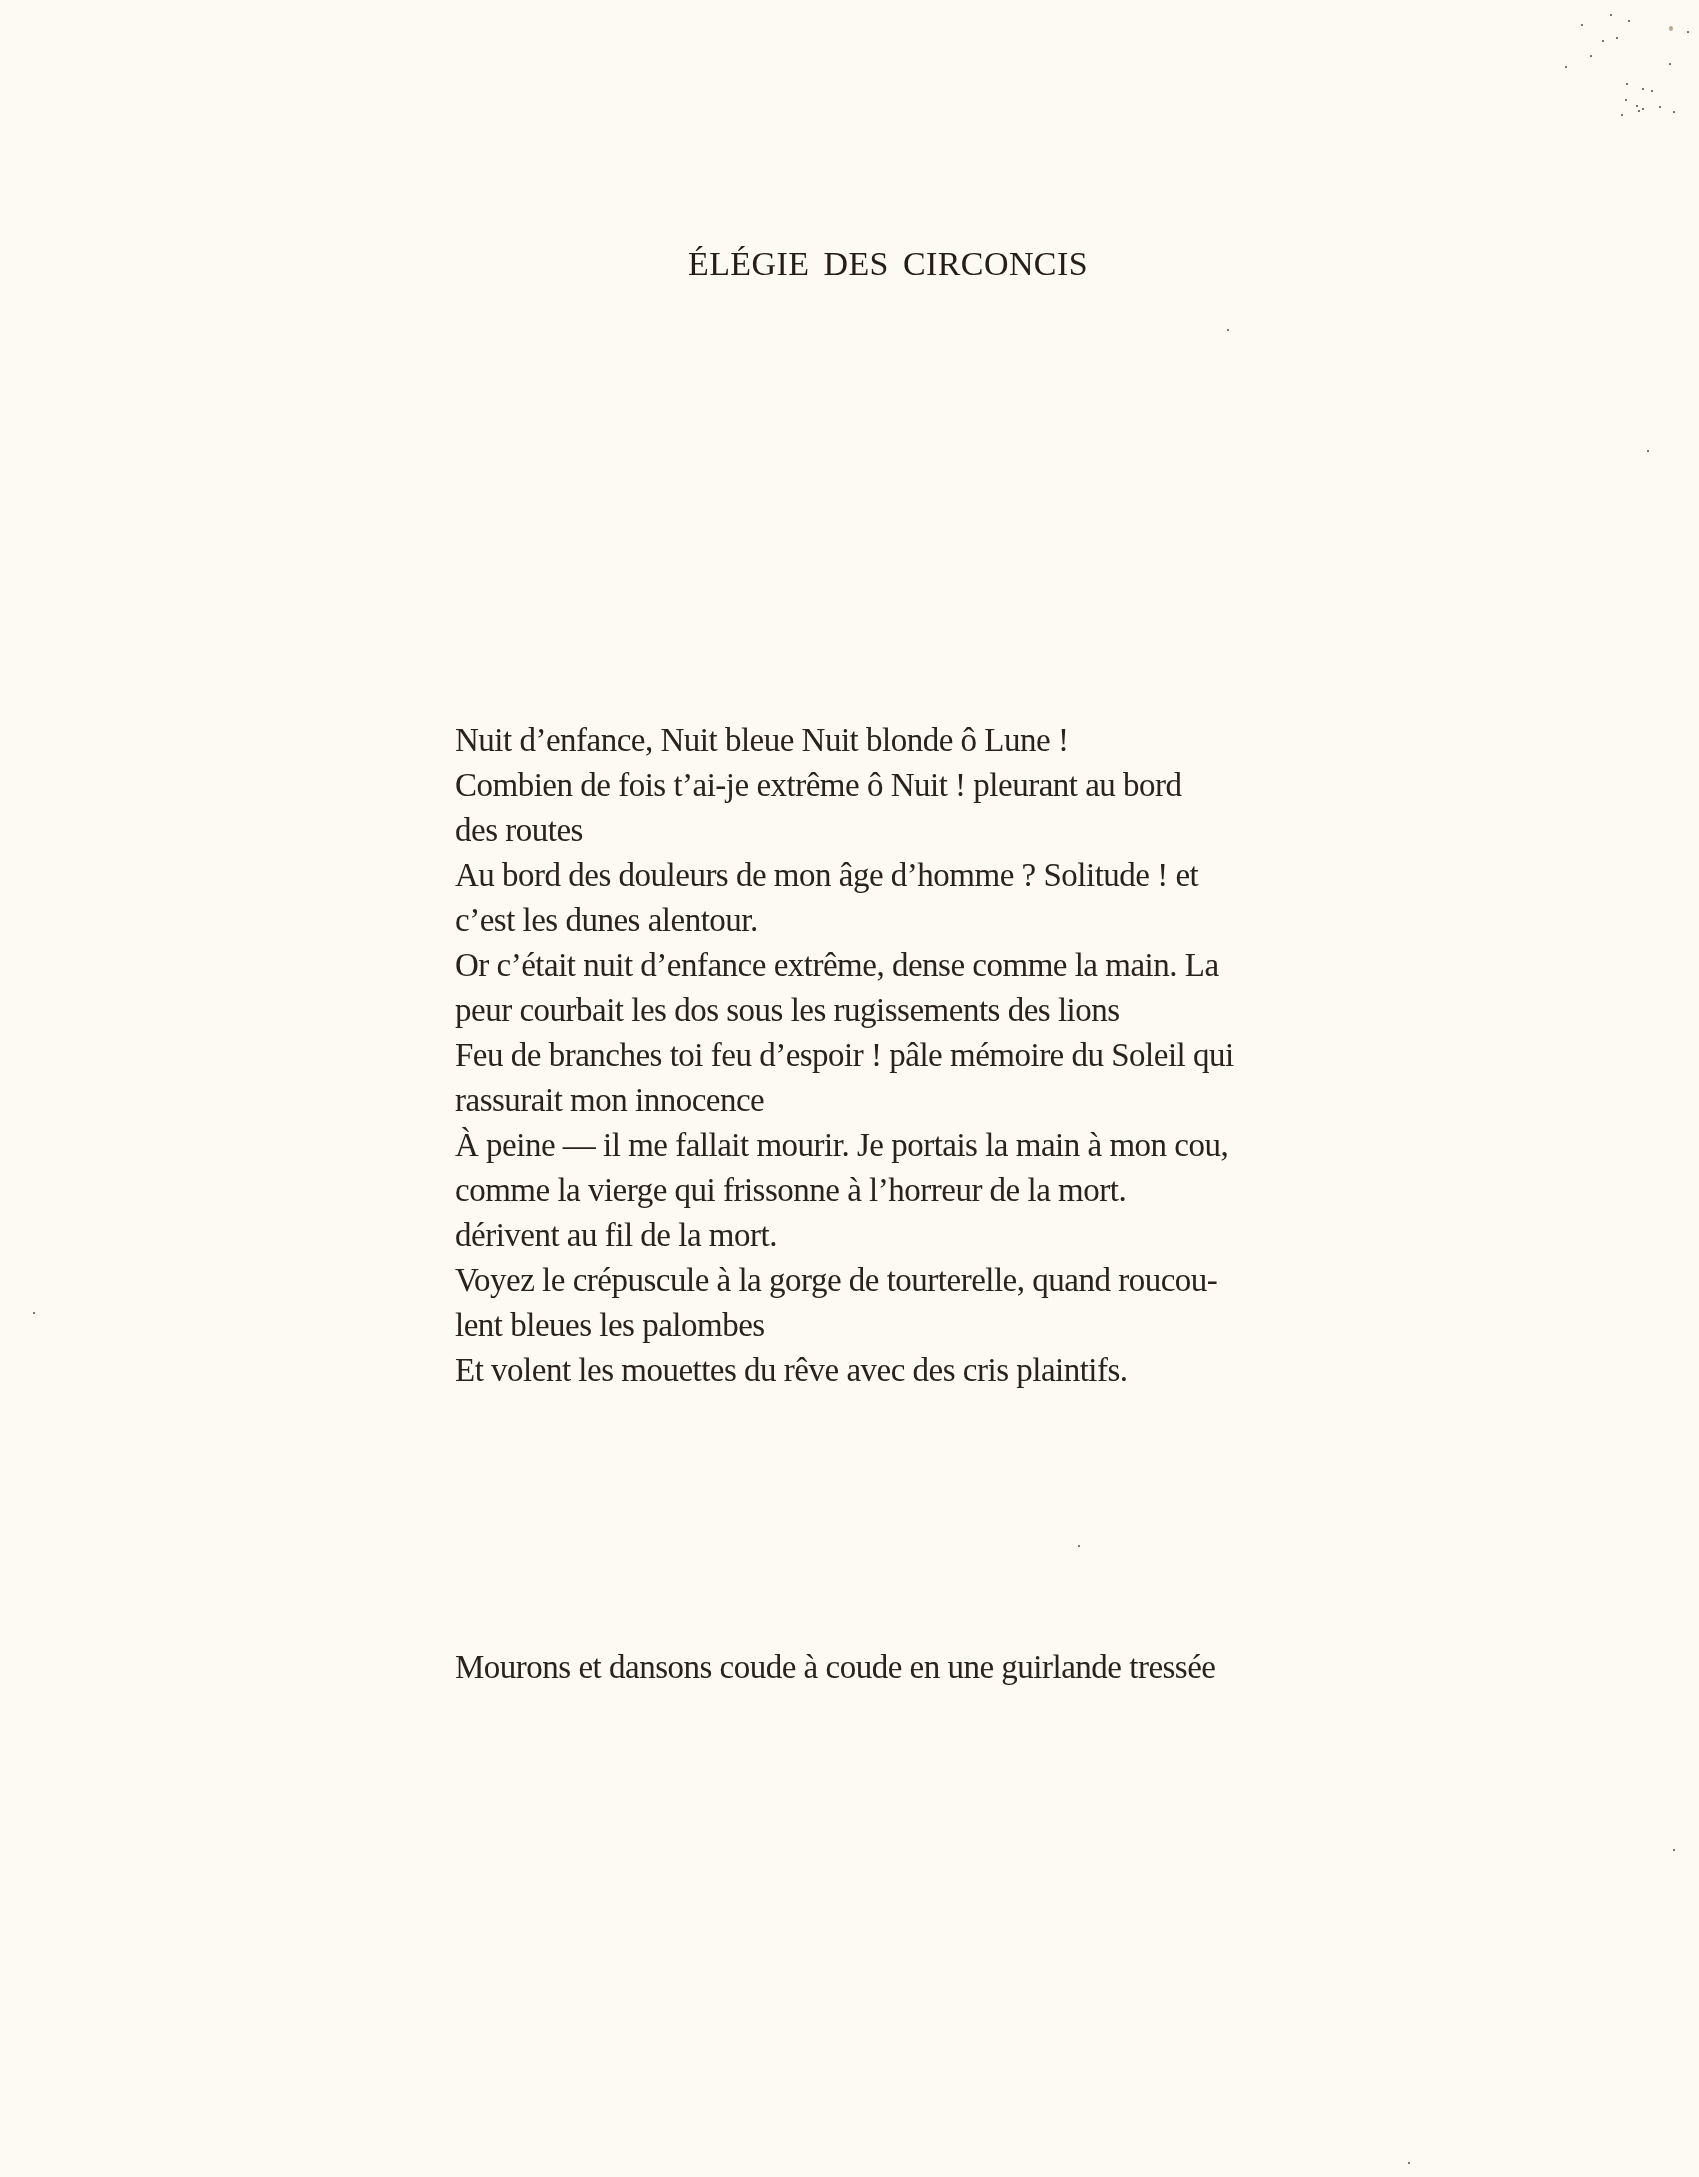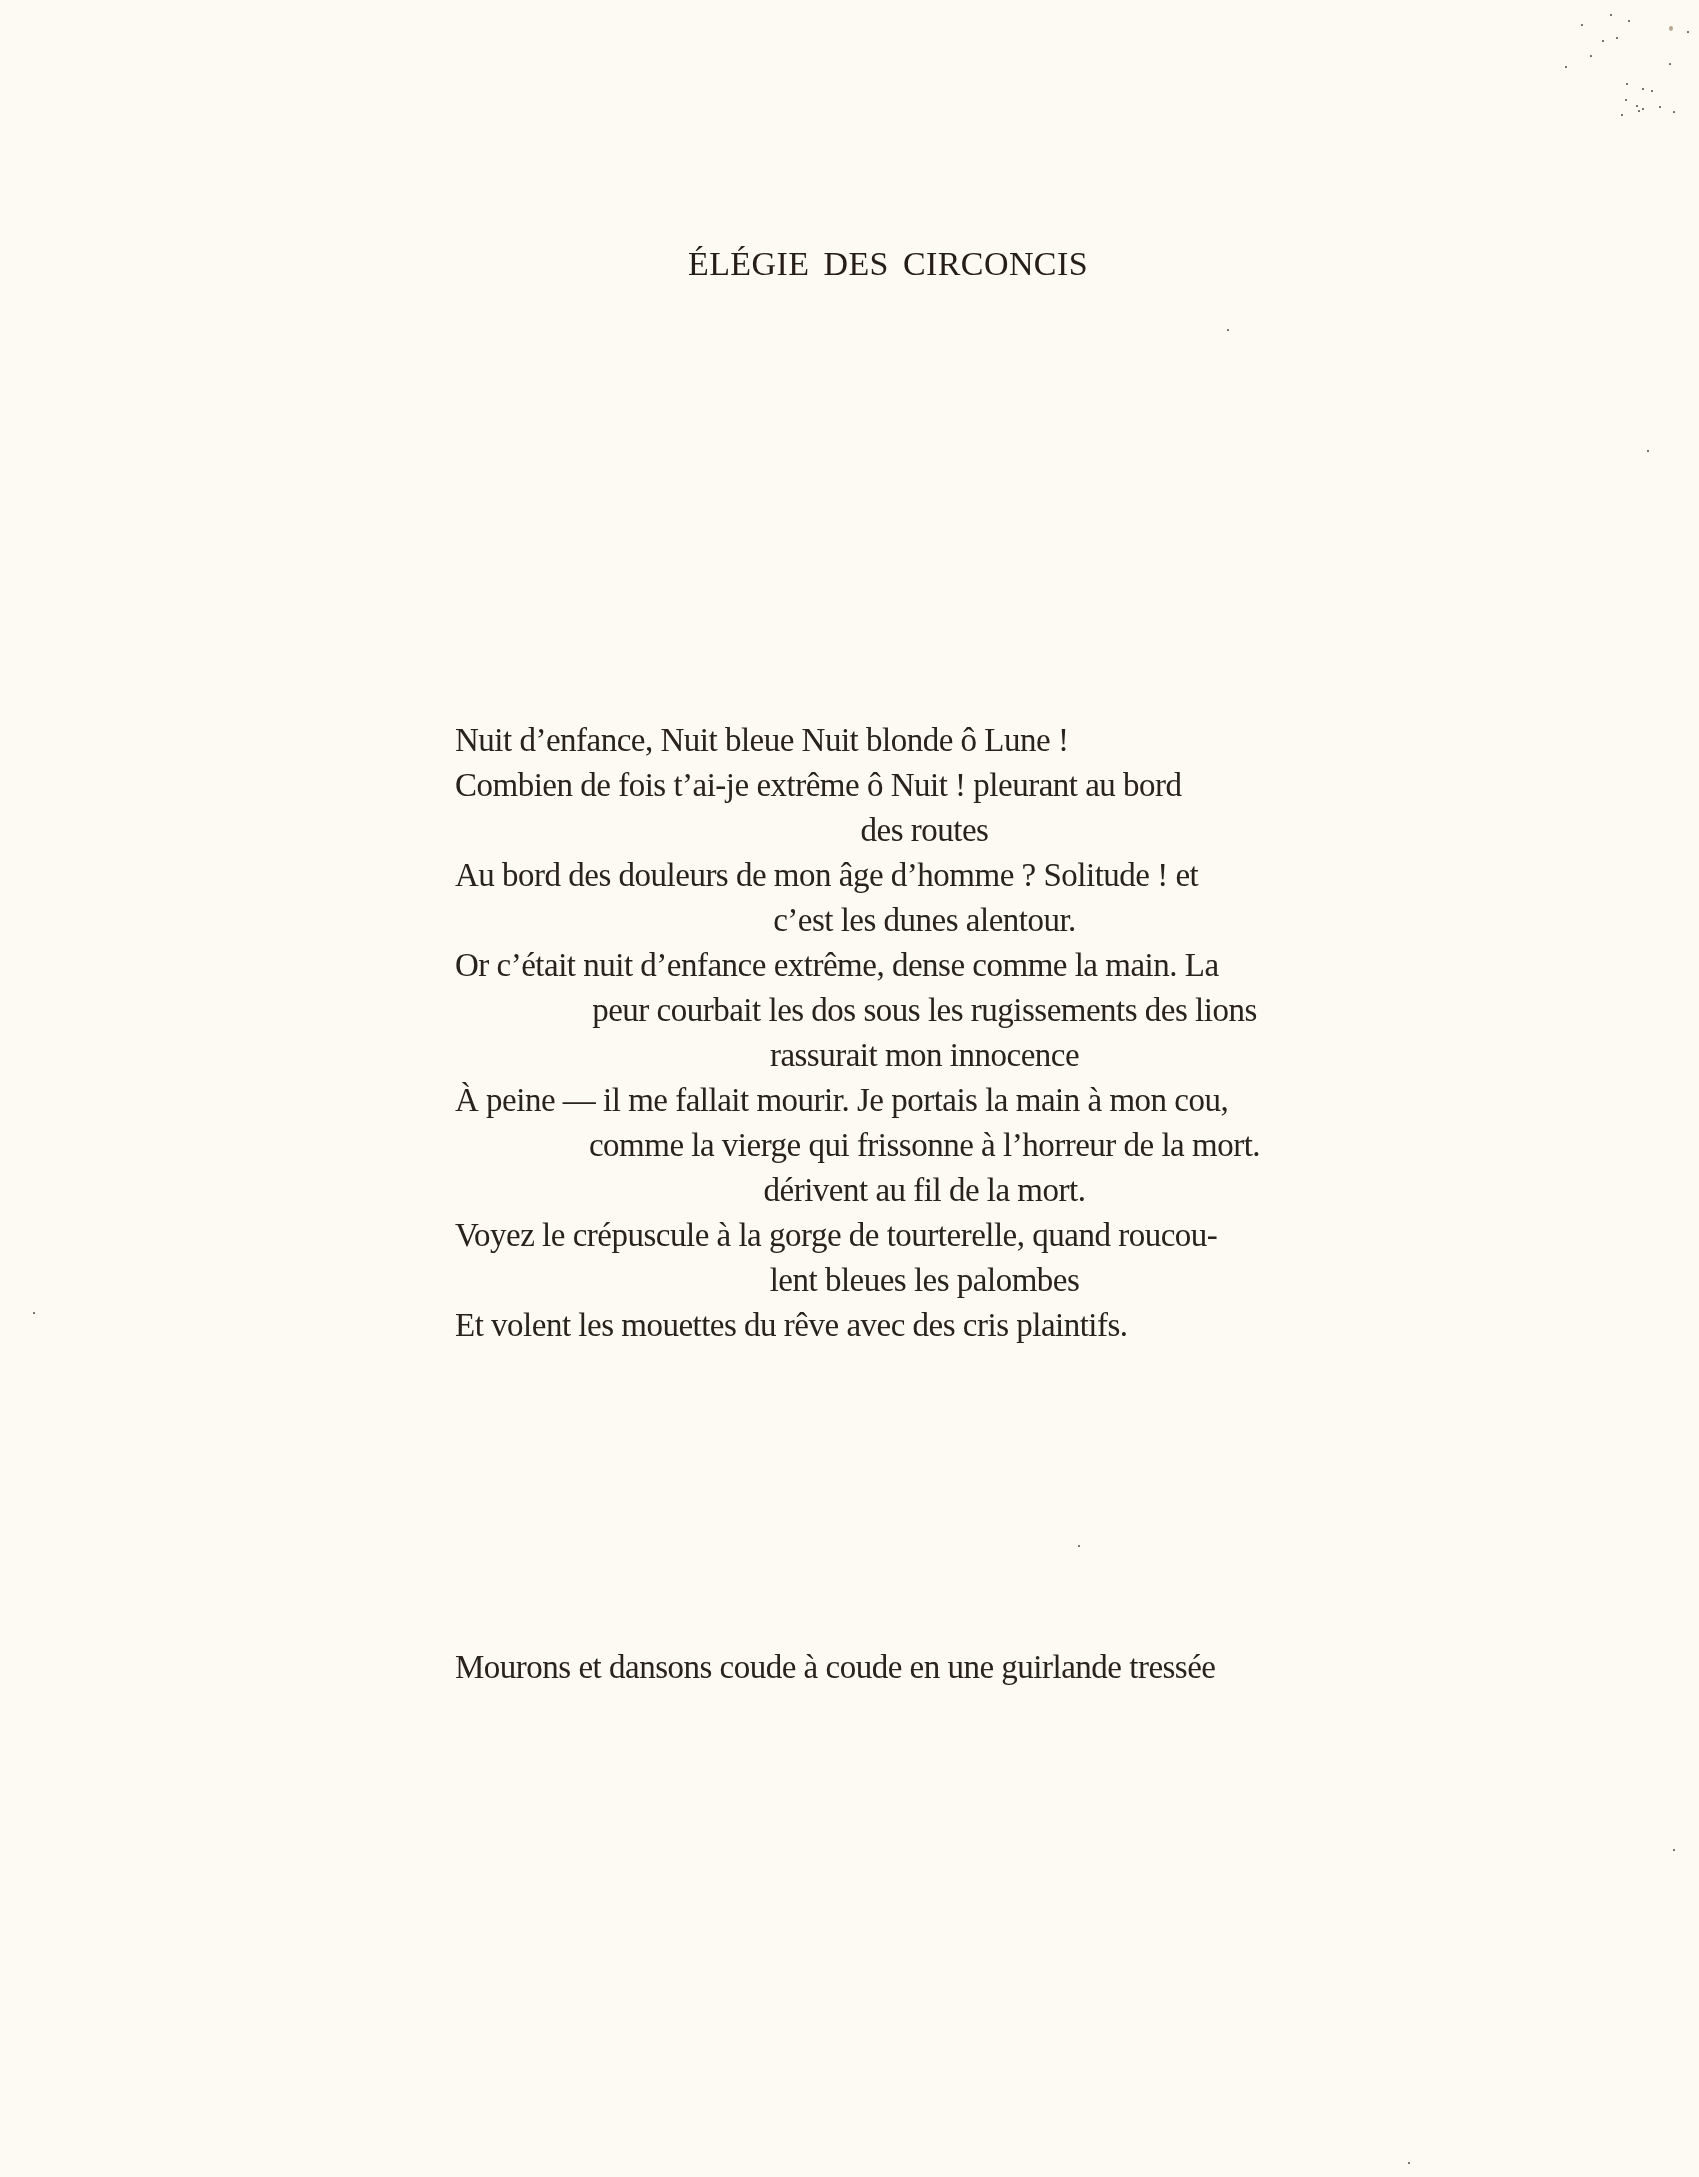--- a/index.html
+++ b/index.html
@@ -51,21 +51,20 @@
       text-indent: -72px;
       white-space: normal;
       letter-spacing: -0.5px;
     }
     .verse .line {
       display: block;
     }
     .verse .cont {
       display: block;
       padding-left: 0;
-      text-align: center;
     }
     .speck {
       position: absolute;
       width: 1.7px;
       height: 1.7px;
       border-radius: 50%;
       background: #6c6257;
     }
     .speck.big {
       width: 4.3px; height: 5.2px;
@@ -90,20 +89,21 @@
       </p>
     <p class="verse">
         <span class="line">Au bord des douleurs de mon âge d’homme ? Solitude ! et</span>
         <span class="cont">c’est les dunes alentour.</span>
       </p>
     <p class="verse">
         <span class="line">Or c’était nuit d’enfance extrême, dense comme la main. La</span>
         <span class="cont">peur courbait les dos sous les rugissements des lions</span>
       </p>
     <p class="verse">
+        <span class="line">Feu de branches toi feu d’espoir ! pâle mémoire du Soleil qui</span>
         <span class="cont">rassurait mon innocence</span>
       </p>
     <p class="verse">
         <span class="line">À peine — il me fallait mourir. Je portais la main à mon cou,</span>
         <span class="cont">comme la vierge qui frissonne à l’horreur de la mort.</span>
       </p>
     <p class="verse">
         <span class="cont">dérivent au fil de la mort.</span>
       </p>
     <p class="verse">

